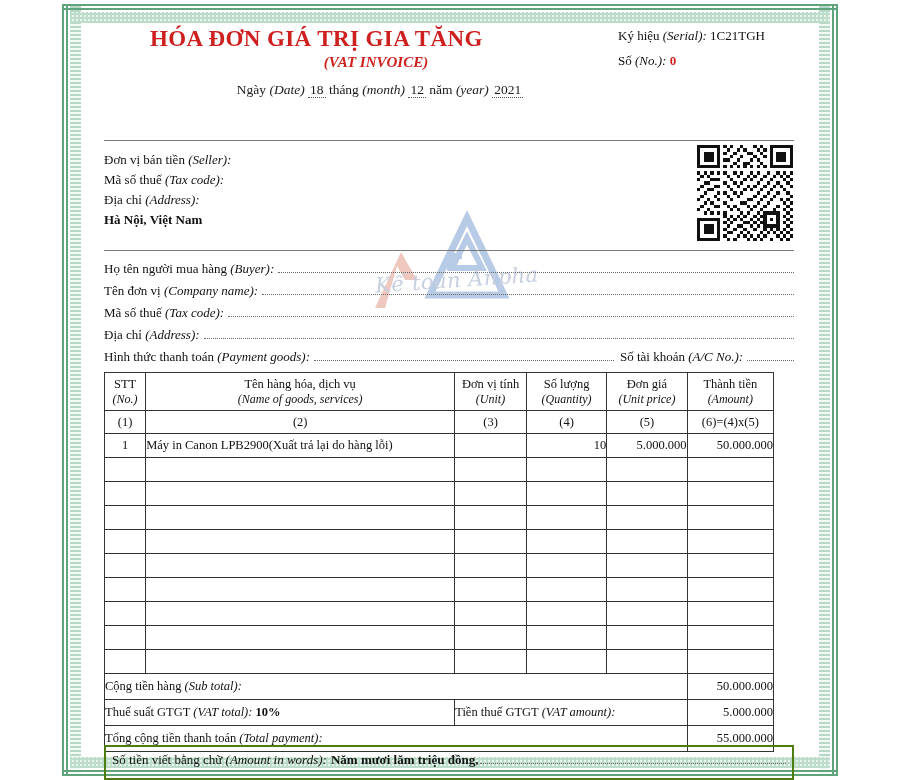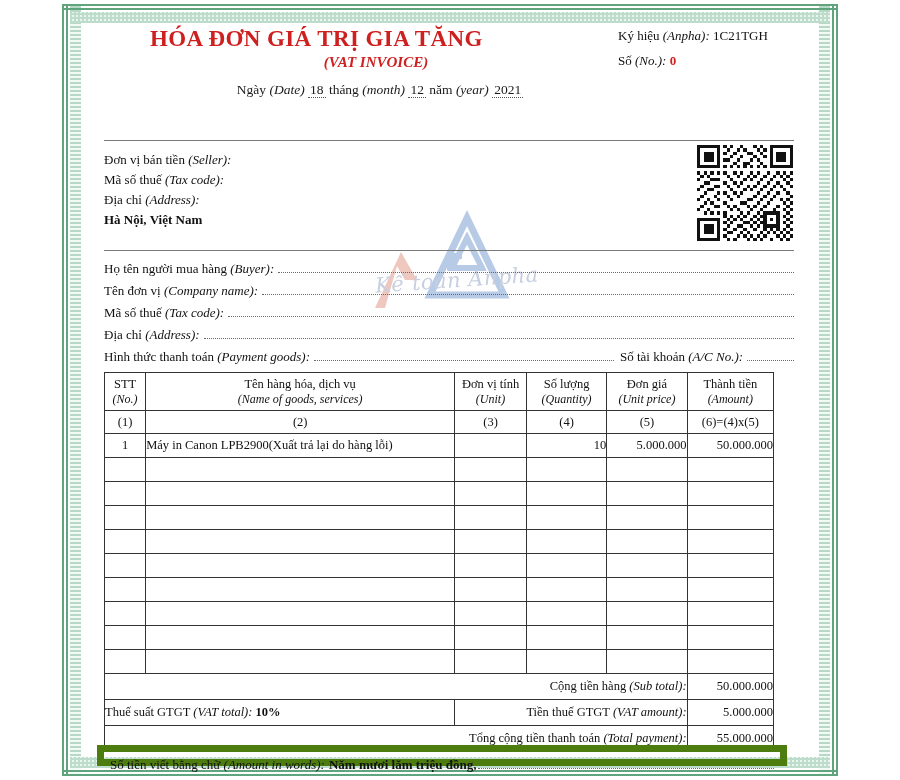--- a/index.html
+++ b/index.html
@@ -202,42 +202,41 @@
   }
   td.body-cell { height: 24px; }
   td.c-stt { width: 42px; text-align: center; }
   td.c-name { width: 322px; padding-left: 6px; }
   td.c-unit { width: 74px; }
   td.c-qty  { width: 82px; text-align: right; padding-right: 6px; }
   td.c-price{ width: 82px; text-align: right; padding-right: 6px; }
   td.c-amt  { width: 88px; text-align: right; padding-right: 6px; }
 
   td.tot-label {
-    text-align: right;
     padding-right: 8px;
     height: 26px;
   }
   td.tot-label i { font-style: italic; }
   td.tot-val {
     text-align: right;
     padding-right: 6px;
   }
   td.vat-rate {
     text-align: left;
     padding-left: 6px;
   }
   td.vat-rate i { font-style: italic; }
   td.vat-rate b { font-weight: bold; }
 
   
   .words-box {
     position: absolute;
-    left: 97px; top: 745px;
-    width: 690px; height: 21px;
-    border: 7px solid #4d7c0f;
+    left: 104px; top: 745px;
+    width: 690px; height: 35px;
+    border: 2px solid #4d7c0f;
     z-index: 2;
     background: transparent;
   }
   .words-inner {
     display: flex;
     align-items: baseline;
     height: 100%;
     padding: 0 6px;
     font-size: 13px;
     color: #111;
@@ -299,21 +298,21 @@
     <span>tháng</span>
     <i>(month)</i>
     <span class="dv">12</span>
     <span>năm</span>
     <i>(year)</i>
     <span class="dv">2021</span>
   </div>
 
   <div class="hdr-serial">
     <span>Ký hiệu</span>
-    <i>(Anpha):</i>
+    <i>(Serial):</i>
     <span>1C21TGH</span>
   </div>
   <div class="hdr-no">
     <span>Số</span>
     <i>(No.):</i>
     <span class="no-val">0</span>
   </div>
 
   <div class="rule" style="left:104px; top:140px; width:690px;"></div>
   <div class="rule" style="left:104px; top:250px; width:690px;"></div>

